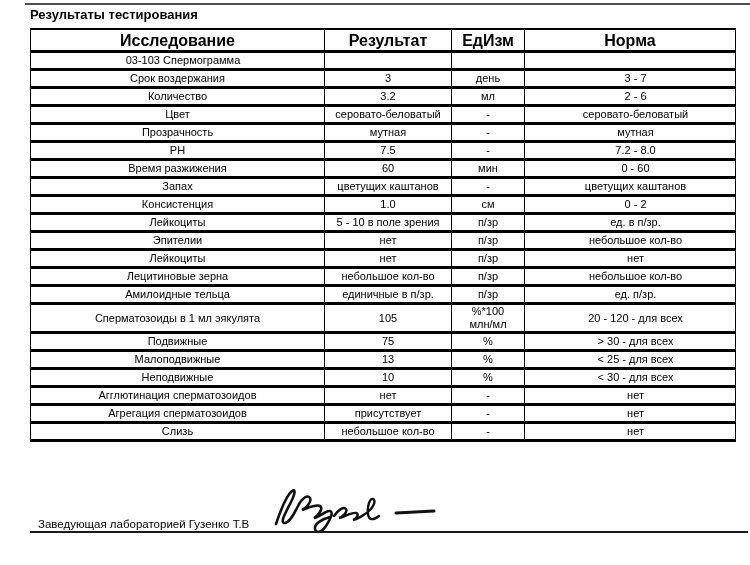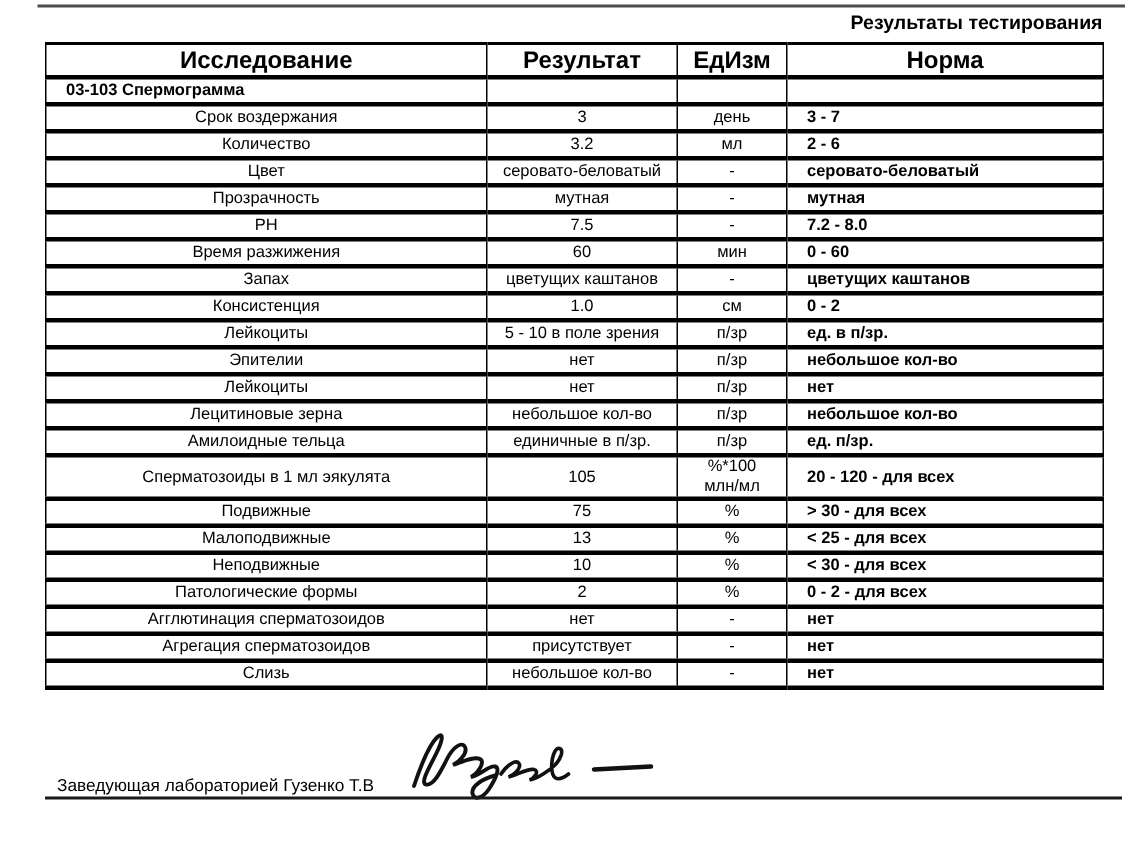--- a/index.html
+++ b/index.html
@@ -14,21 +14,21 @@
   }
   .top-rule {
     position: absolute;
     top: 3px; left: 25px; right: 0;
     height: 2px;
     background: #4d4d4d;
   }
   .title {
     position: absolute;
     top: 7px; left: 30px; width: 705px;
-    text-align: right;
+    text-align: left;
     font-size: 13px;
     font-weight: bold;
   }
   table.results {
     position: absolute;
     top: 28px; left: 30px;
     width: 705px;
     border-collapse: collapse;
     table-layout: fixed;
   }
@@ -45,21 +45,21 @@
     vertical-align: middle;
     overflow: hidden;
     white-space: nowrap;
   }
   table.results thead th {
     font-size: 16px;
     font-weight: bold;
     height: 20px;
     border-top-width: 2px;
   }
-  table.results td.left, table.results th.left { text-align: left; padding-left: 13px; font-weight: bold; }
+  table.results td.left, table.results th.left { text-align: center; padding-left: 13px; }
   table.results td.unit { white-space: pre-line; }
   .sig-label {
     position: absolute;
     top: 501px; left: 38px;
     font-size: 11.5px;
     margin-top: 17px;
   }
   .sig-svg {
     position: absolute;
     top: 486px; left: 262px;
@@ -207,26 +207,20 @@
         <td class="unit">%</td>
         <td class="left">&lt; 25 - для всех</td>
       </tr>
         <tr>
         <td>Неподвижные</td>
         <td>10</td>
         <td class="unit">%</td>
         <td class="left">&lt; 30 - для всех</td>
       </tr>
         <tr>
-        <td>Патологические формы</td>
-        <td>2</td>
-        <td class="unit">%</td>
-        <td class="left">0 - 2 - для всех</td>
-      </tr>
-        <tr>
         <td>Агглютинация сперматозоидов</td>
         <td>нет</td>
         <td class="unit">-</td>
         <td class="left">нет</td>
       </tr>
         <tr>
         <td>Агрегация сперматозоидов</td>
         <td>присутствует</td>
         <td class="unit">-</td>
         <td class="left">нет</td>

